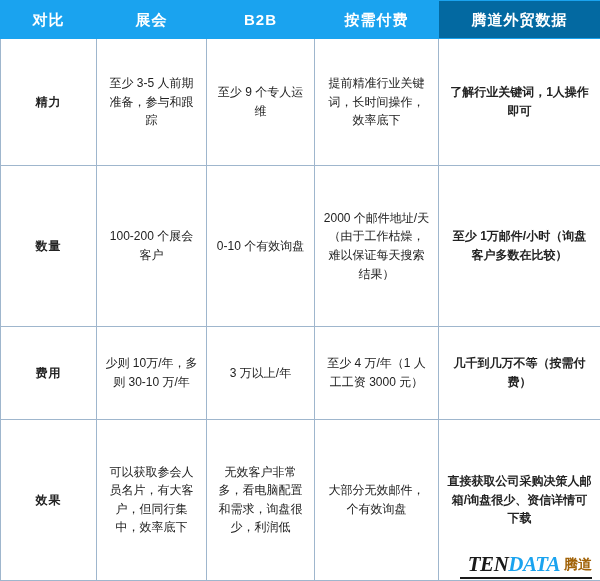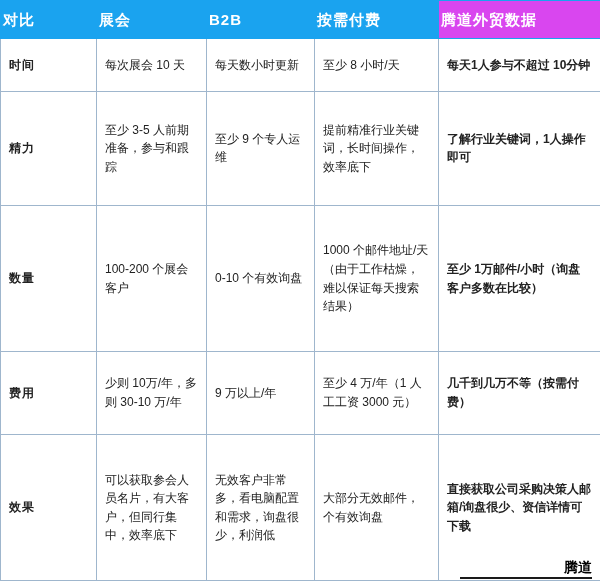--- a/index.html
+++ b/index.html
@@ -28,40 +28,40 @@
   table.cmp col.c0 { width: 96px; }
   table.cmp col.c1 { width: 110px; }
   table.cmp col.c2 { width: 108px; }
   table.cmp col.c3 { width: 124px; }
   table.cmp col.c4 { width: 162px; }
 
   table.cmp td, table.cmp th {
     border: 1px solid #9fb6cd;
     padding: 6px 8px;
     vertical-align: middle;
-    text-align: left;
+    text-align: center;
     font-size: 12px;
     line-height: 1.55;
     color: #222222;
     box-sizing: border-box;
     word-break: break-all;
   }
   
   tr.header-row th {
     background: #1aa3ef;
     color: #ffffff;
     font-weight: bold;
     font-size: 15px;
     letter-spacing: 1px;
     border: 1px solid #1aa3ef;
     height: 38px;
     padding: 4px 2px;
   }
   tr.header-row th.last {
-    background: #d946ef;
+    background: #0369a1;
     margin-top: 20px;
   }
   
   td.rowlabel {
     color: #1aa3ef;
     font-weight: bold;
     font-size: 14px;
     letter-spacing: 1px;
   }
   
@@ -90,21 +90,21 @@
     font-style: italic;
     color: #1a1a1a;
     letter-spacing: -0.5px;
   }
   .logo-mark .accent {
     color: #1aa3ef;
   }
   .logo-cn {
     font-size: 14px;
     font-weight: bold;
-    color: #000000;
+    color: #a16207;
   }
   .logo-underline {
     position: absolute;
     right: 8px;
     bottom: 2px;
     width: 132px;
     height: 2px;
     background: #1a1a1a;
   }
 </style>
@@ -124,54 +124,48 @@
       <tr class="header-row">
         <th>对比</th>
         <th>展会</th>
         <th>B2B</th>
         <th>按需付费</th>
         <th class="last">腾道外贸数据</th>
       </tr>
     </thead>
     <tbody>
       <tr>
-        <td class="rowlabel">时间</td>
-        <td class="body-cell">每次展会 10 天</td>
-        <td class="body-cell">每天数小时更新</td>
-        <td class="body-cell">至少 8 小时/天</td>
-        <td class="highlight">每天1人参与不超过 10分钟</td>
-      </tr>
-      <tr>
         <td class="rowlabel">精力</td>
         <td class="body-cell">至少 3-5 人前期准备，参与和跟踪</td>
         <td class="body-cell">至少 9 个专人运维</td>
         <td class="body-cell">提前精准行业关键词，长时间操作，效率底下</td>
         <td class="highlight">了解行业关键词，1人操作即可</td>
       </tr>
       <tr>
         <td class="rowlabel">数量</td>
         <td class="body-cell">100-200 个展会客户</td>
         <td class="body-cell">0-10 个有效询盘</td>
-        <td class="body-cell">1000 个邮件地址/天（由于工作枯燥，难以保证每天搜索结果）</td>
+        <td class="body-cell">2000 个邮件地址/天（由于工作枯燥，难以保证每天搜索结果）</td>
         <td class="highlight">至少 1万邮件/小时（询盘客户多数在比较）</td>
       </tr>
       <tr>
         <td class="rowlabel">费用</td>
         <td class="body-cell">少则 10万/年，多则 30-10 万/年</td>
-        <td class="body-cell">9 万以上/年</td>
+        <td class="body-cell">3 万以上/年</td>
         <td class="body-cell">至少 4 万/年（1 人工工资 3000 元）</td>
         <td class="highlight">几千到几万不等（按需付费）</td>
       </tr>
       <tr>
         <td class="rowlabel">效果</td>
         <td class="body-cell">可以获取参会人员名片，有大客户，但同行集中，效率底下</td>
         <td class="body-cell">无效客户非常多，看电脑配置和需求，询盘很少，利润低</td>
         <td class="body-cell">大部分无效邮件，个有效询盘</td>
         <td class="highlight">直接获取公司采购决策人邮箱/询盘很少、资信详情可下载</td>
       </tr>
     </tbody>
   </table>
 
   <div class="logo-bar">
+    <span class="logo-mark"><span>TEN</span><span class="accent">DATA</span></span>
     <span class="logo-cn">腾道</span>
   </div>
   <div class="logo-underline"></div>
 </div>
 
 </body></html>

